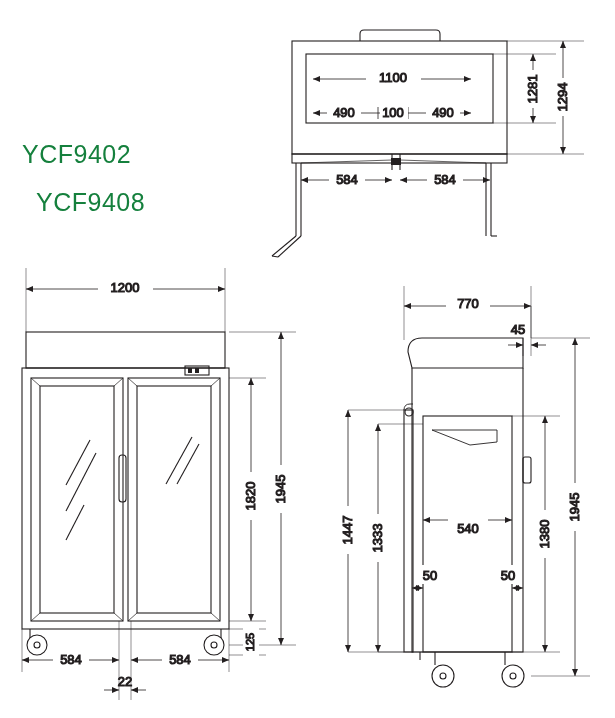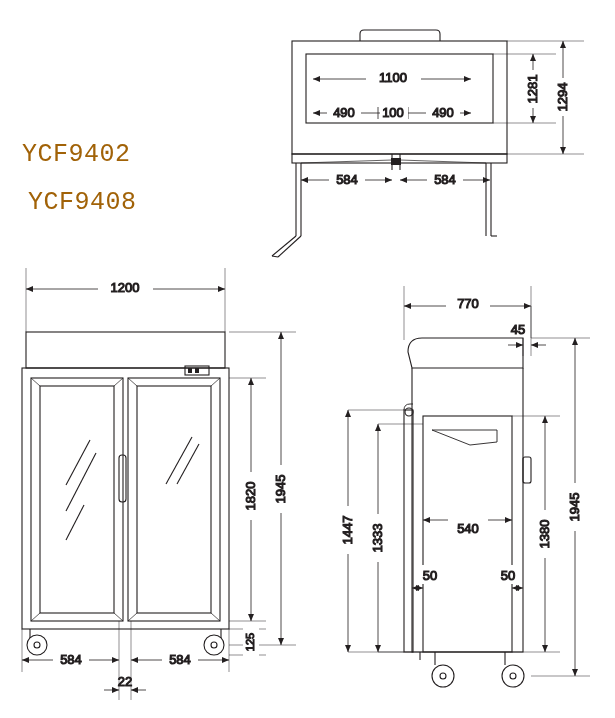--- a/index.html
+++ b/index.html
@@ -16,27 +16,26 @@
   }
   #stage {
     position: absolute;
     left: 0; top: 0;
     width: 615px;
     height: 718px;
   }
   .model-label {
     position: absolute;
     font-size: 25px;
-    color: #a16207;
+    color: #15803d;
     letter-spacing: 0.5px;
     white-space: nowrap;
-    font-family: Liberation Mono, monospace;
   }
   #model-1 { left: 22px; top: 140px; }
-  #model-2 { left: 28px; top: 188px; text-align: right; }
+  #model-2 { left: 36px; top: 188px; text-align: right; }
 
   svg.draw {
     position: absolute;
     left: 0; top: 0;
     width: 615px;
     height: 718px;
   }
   svg.draw text {
     font-family: "Liberation Sans", sans-serif;
     fill: #231f20;

